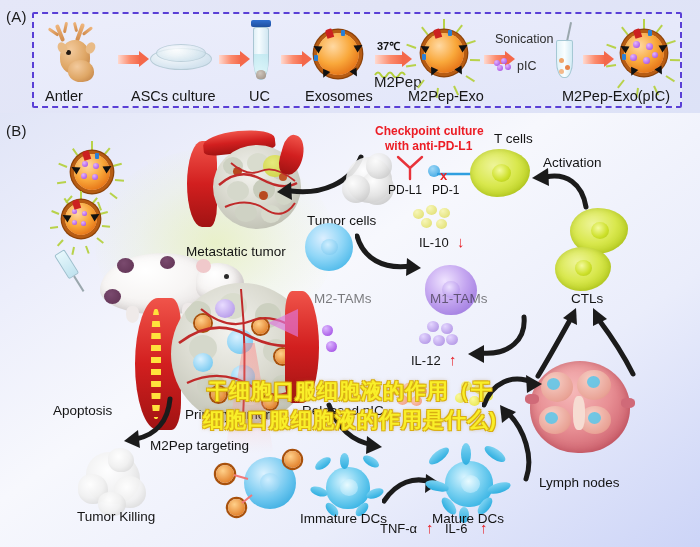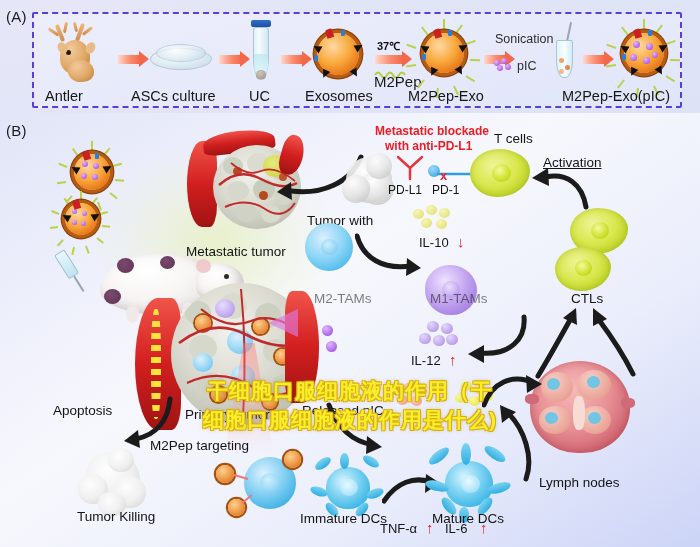--- a/index.html
+++ b/index.html
@@ -460,43 +460,43 @@
       <path d="M88,6 C78,32 48,44 18,40" fill="none" stroke="#1b1b1b" stroke-width="5" stroke-linecap="round"></path>
       <polygon points="18,31 4,41 19,49" fill="#1b1b1b"></polygon>
     </svg>
 
     <div style="position:absolute;left:340px;top:40px;width:62px;height:62px;">
       <div class="tumorcell-grey" style="left:6px;top:4px;width:46px;height:46px;opacity:.92;"></div>
       <div class="tumorcell-grey" style="left:20px;top:18px;width:34px;height:34px;opacity:.9;"></div>
       <div class="tumorcell-grey" style="left:2px;top:22px;width:28px;height:28px;opacity:.85;"></div>
       <div class="tumorcell-grey" style="left:26px;top:0px;width:26px;height:26px;opacity:.8;"></div>
     </div>
-    <div class="b-label" style="left:307px;top:100px;">Tumor with</div>
-
-    <div class="b-label b-red" style="left:375px;top:11px;font-weight:bold;font-size:12px;">Metastatic blockade</div>
+    <div class="b-label" style="left:307px;top:100px;">Tumor cells</div>
+
+    <div class="b-label b-red" style="left:375px;top:11px;font-weight:bold;font-size:12px;">Checkpoint culture</div>
     <div class="b-label b-red" style="left:385px;top:26px;font-weight:bold;font-size:12px;">with anti-PD-L1</div>
 
     <svg style="position:absolute;left:394px;top:40px;" width="40" height="30" viewBox="0 0 40 30">
       <path d="M4,4 L16,15 M28,4 L16,15 M16,15 L16,26" fill="none" stroke="#e8333a" stroke-width="2.4" stroke-linecap="round"></path>
     </svg>
     <div style="position:absolute;left:428px;top:52px;width:12px;height:12px;border-radius:50%;background:radial-gradient(circle at 38% 32%,#9fd8f7,#2f9fe0);"></div>
     <svg style="position:absolute;left:437px;top:54px;" width="40" height="16" viewBox="0 0 40 16">
       <path d="M1,7 L34,7" fill="none" stroke="#2f9fe0" stroke-width="2.4" stroke-linecap="round"></path>
     </svg>
     <div style="position:absolute;left:440px;top:56px;color:#e8232a;font-size:13px;font-weight:bold;line-height:1;">x</div>
     <div class="b-label-sm" style="left:388px;top:70px;font-size:12px;">PD-L1</div>
     <div class="b-label-sm" style="left:432px;top:70px;font-size:12px;">PD-1</div>
 
     <div style="position:absolute;left:470px;top:36px;width:60px;height:48px;">
       <div class="tcell" style="left:0;top:0;width:60px;height:48px;"></div>
       <div class="tcell-nuc" style="left:22px;top:15px;width:19px;height:18px;"></div>
     </div>
     <div class="b-label" style="left:494px;top:18px;">T cells</div>
 
-    <div class="b-label" style="left:543px;top:42px;text-decoration:underline;">Activation</div>
+    <div class="b-label" style="left:543px;top:42px;">Activation</div>
     <svg class="b-arrow" style="left:528px;top:54px;" width="65" height="48" viewBox="0 0 65 48">
       <path d="M58,40 C54,16 38,6 18,10" fill="none" stroke="#1b1b1b" stroke-width="5" stroke-linecap="round"></path>
       <polygon points="20,1 4,11 21,19" fill="#1b1b1b"></polygon>
     </svg>
 
     <div style="position:absolute;left:570px;top:95px;width:58px;height:46px;">
       <div class="tcell" style="left:0;top:0;width:58px;height:46px;"></div>
       <div class="tcell-nuc" style="left:21px;top:14px;width:18px;height:17px;"></div>
     </div>
     <div style="position:absolute;left:555px;top:134px;width:56px;height:44px;">

